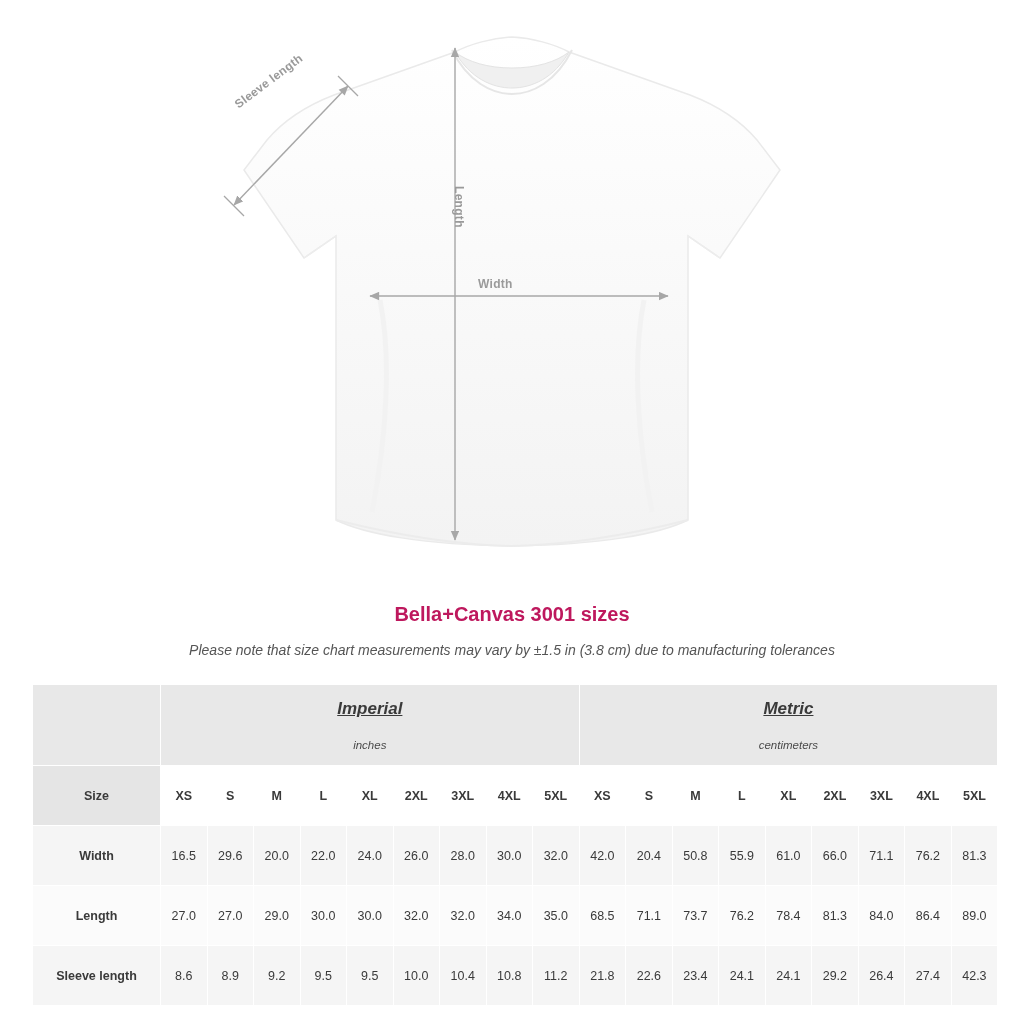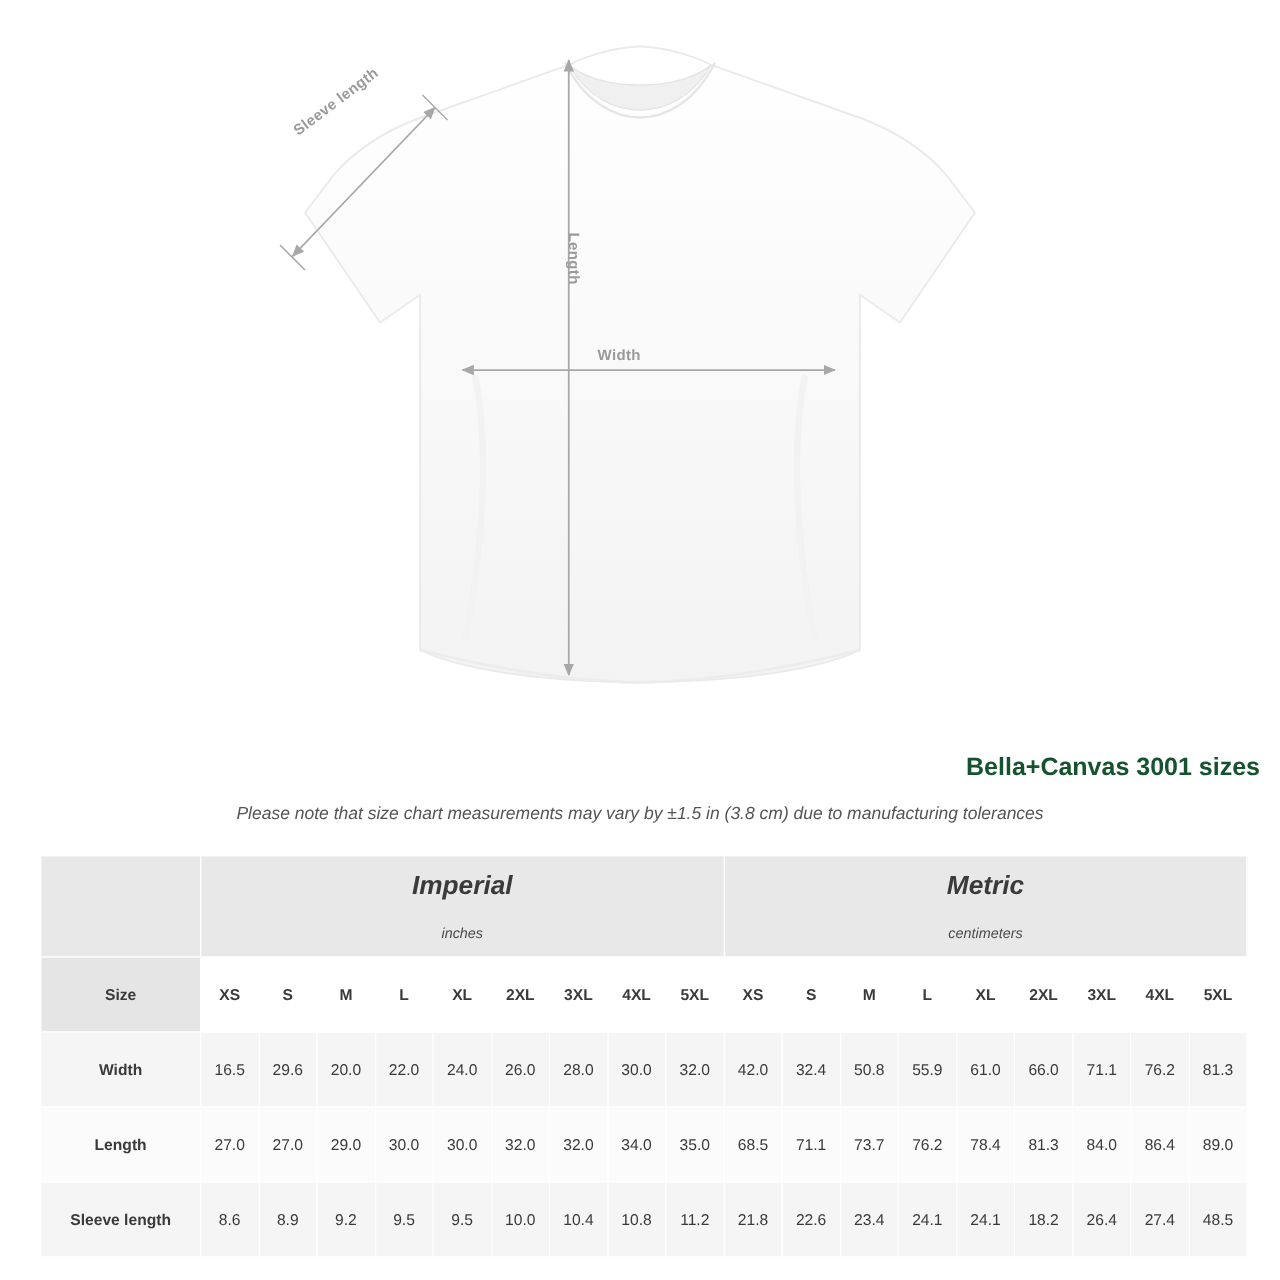--- a/index.html
+++ b/index.html
@@ -54,23 +54,22 @@
   }
 
   
   #title-block {
     text-align: center;
     margin-top: 18px;
   }
   #chart-title {
     font-size: 20px;
     font-weight: bold;
-    color: #14532d;
+    color: #be185d;
     margin: 16px;
-    text-align: right;
   }
   #chart-note {
     font-size: 14px;
     font-style: italic;
     color: #555555;
     margin: 12px 0 0 0;
   }
 
   
   #table-wrap {
@@ -88,26 +87,27 @@
     color: #3a3a3a;
     padding: 0;
     height: 59px;
     vertical-align: middle;
   }
   .sys-head {
     background: #e8e8e8;
     height: 80px !important;
   }
   .sys-head .sys-name {
-    font-size: 21px;
+    font-size: 17px;
     font-style: italic;
     font-weight: bold;
     color: #3a3a3a;
     display: block;
     line-height: 1.15;
+    text-decoration: underline;
   }
   .sys-head .sys-unit {
     font-size: 11.5px;
     font-style: italic;
     color: #4a4a4a;
     display: block;
     margin-top: 20px;
   }
   .corner-cell {
     background: #e8e8e8;
@@ -260,21 +260,21 @@
         <td>16.5</td>
         <td>29.6</td>
         <td>20.0</td>
         <td>22.0</td>
         <td>24.0</td>
         <td>26.0</td>
         <td>28.0</td>
         <td>30.0</td>
         <td>32.0</td>
         <td>42.0</td>
-        <td>32.4</td>
+        <td>20.4</td>
         <td>50.8</td>
         <td>55.9</td>
         <td>61.0</td>
         <td>66.0</td>
         <td>71.1</td>
         <td>76.2</td>
         <td>81.3</td>
       </tr>
 
       <tr class="row-odd">
@@ -308,20 +308,20 @@
         <td>9.5</td>
         <td>10.0</td>
         <td>10.4</td>
         <td>10.8</td>
         <td>11.2</td>
         <td>21.8</td>
         <td>22.6</td>
         <td>23.4</td>
         <td>24.1</td>
         <td>24.1</td>
-        <td>18.2</td>
+        <td>29.2</td>
         <td>26.4</td>
         <td>27.4</td>
-        <td>48.5</td>
+        <td>42.3</td>
       </tr>
     </tbody>
   </table>
 </div>
 
 </body></html>

